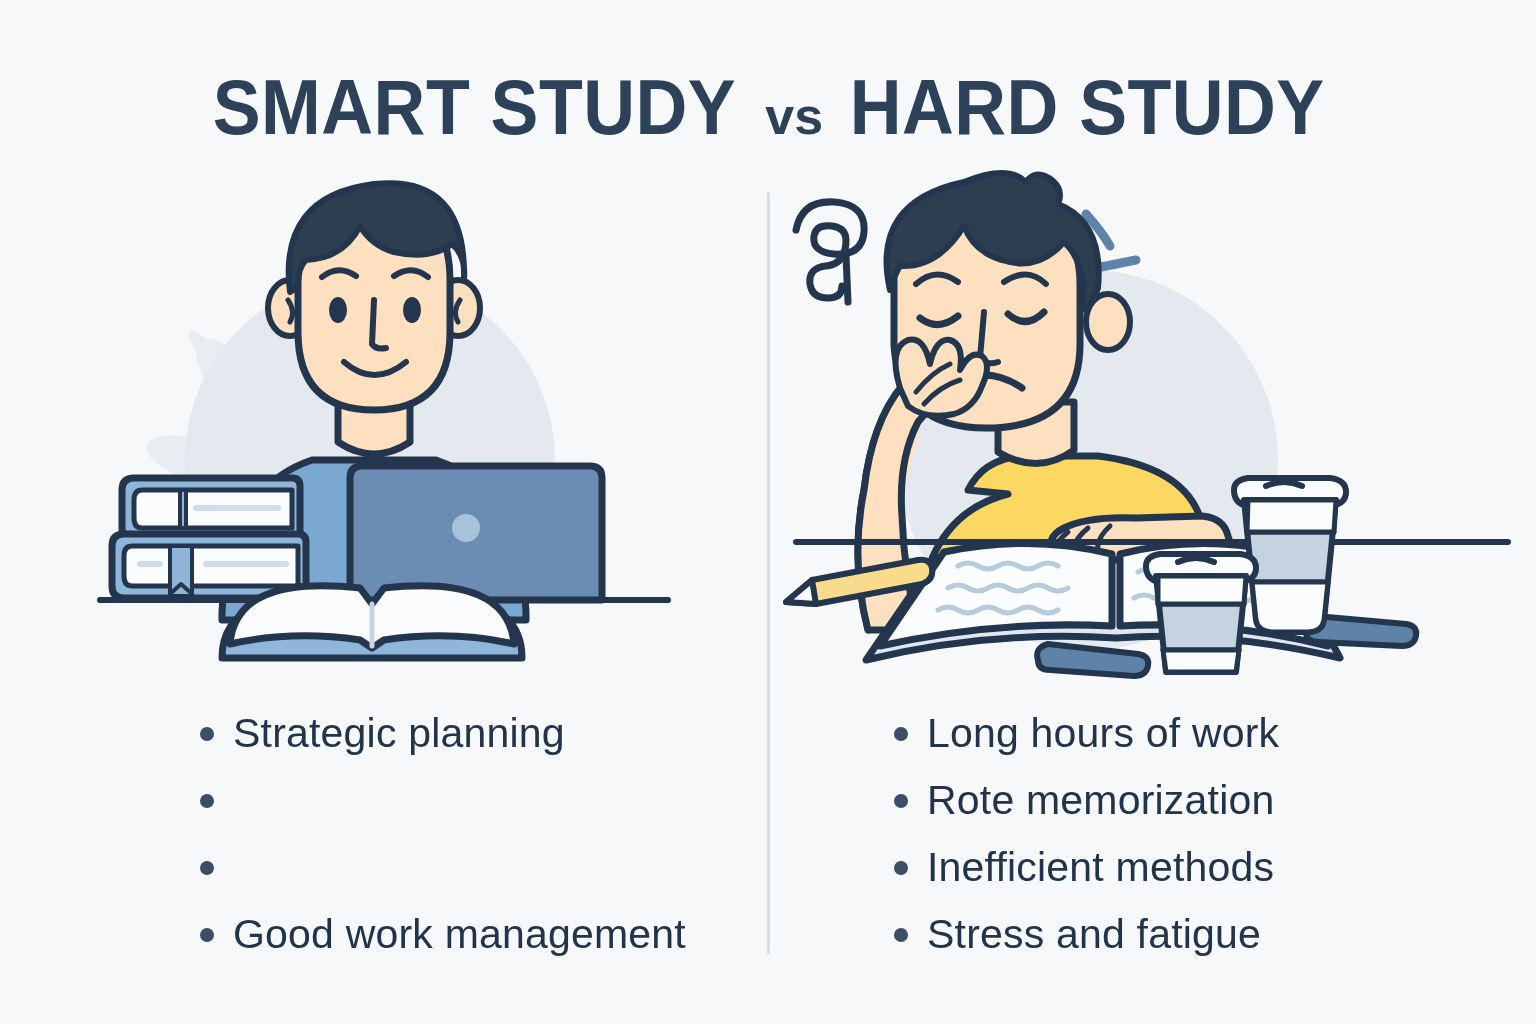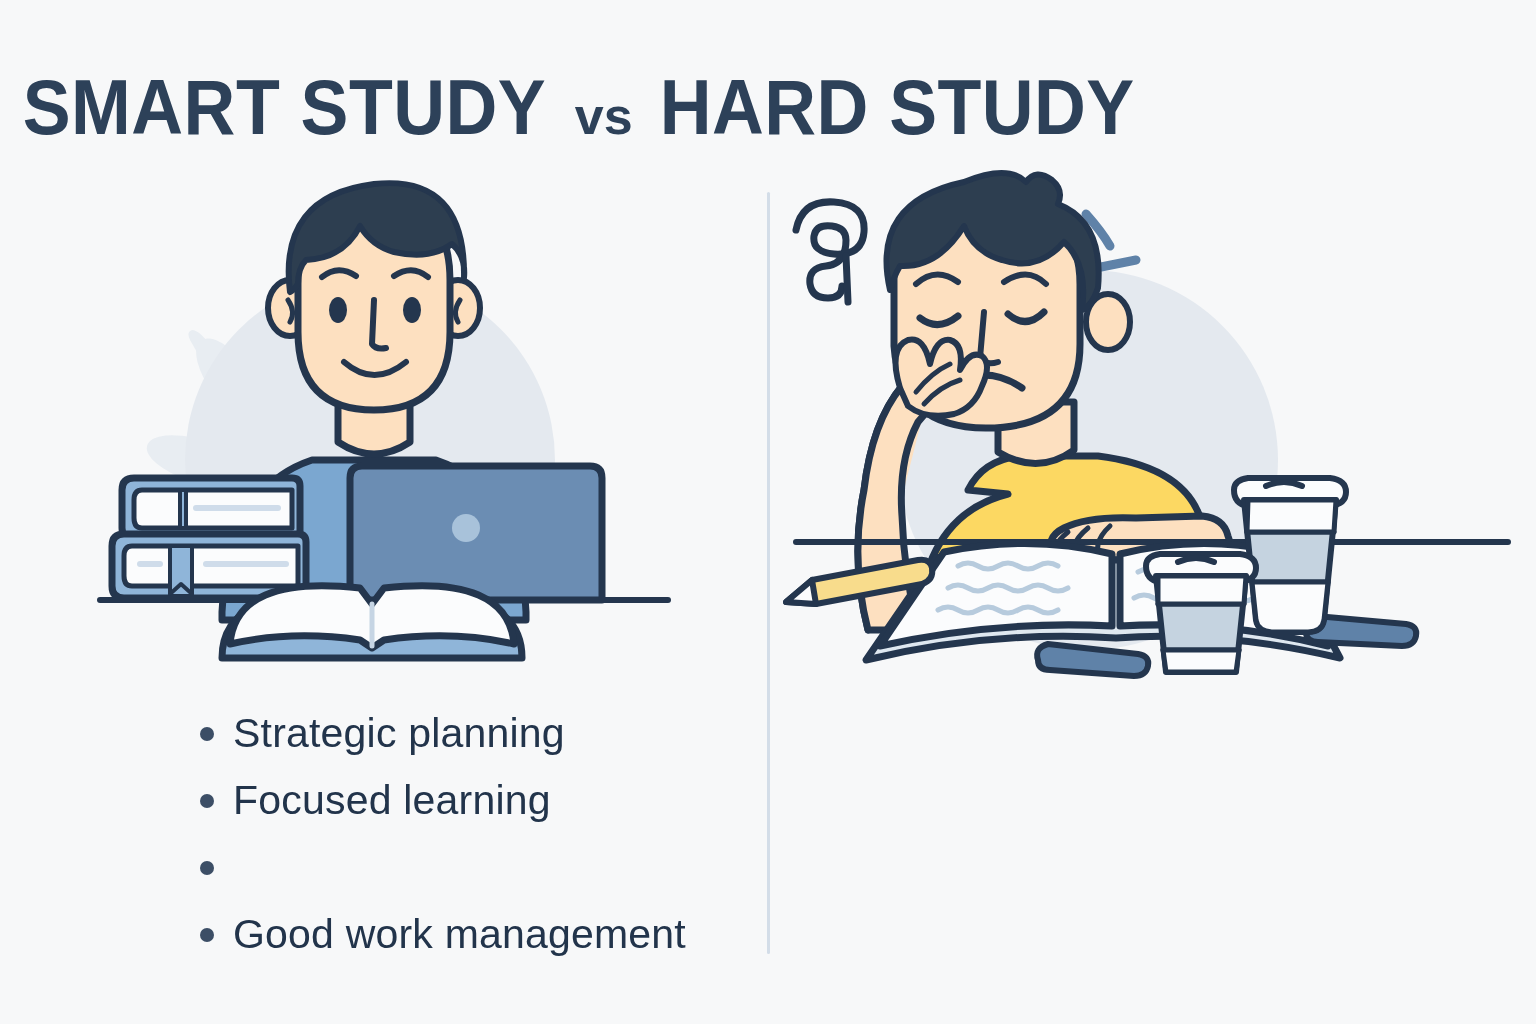--- a/index.html
+++ b/index.html
@@ -15,20 +15,21 @@
     overflow: hidden;
     font-family: "Liberation Sans", sans-serif;
   }
 
   
   .title-wrap {
     position: absolute;
     top: 62px;
     left: 0;
     width: 1536px;
+    text-align: center;
     white-space: nowrap;
   }
   .title-main {
     font-family: "Liberation Sans Narrow", "Liberation Sans", sans-serif;
     font-size: 78px;
     font-weight: bold;
     letter-spacing: 0.5px;
     color: #2d4159;
     transform: scaleX(0.92);
     transform-origin: center;
@@ -201,21 +202,20 @@
     </div>
 
     <div class="bullets left-list">
       <ul>
         <li class="bullet-item">
           <span class="bullet-dot"></span>
           <span class="bullet-text">Strategic planning</span>
         </li>
         <li class="bullet-item">
           <span class="bullet-dot"></span>
-          <span class="bullet-text">Focused learning</span>
         </li>
         <li class="bullet-item">
           <span class="bullet-dot"></span>
         </li>
         <li class="bullet-item">
           <span class="bullet-dot"></span>
           <span class="bullet-text">Good work management</span>
         </li>
       </ul>
     </div>
@@ -342,15 +342,35 @@
             <path d="M390 444 L476 444 M395 490 L471 490" stroke="#24364e" stroke-width="5" fill="none"></path>
             <path d="M390 416 L478 416 L476 444 L390 444 Z" fill="#fbfcfd" stroke="#24364e" stroke-width="5"></path>
             <path d="M395 490 L471 490 L468 512 L398 512 Z" fill="#fbfcfd" stroke="#24364e" stroke-width="5"></path>
             <path d="M410 402 Q428 394 446 402" fill="none" stroke="#24364e" stroke-width="6"></path>
           </g>
 
         </g>
       </svg>
     </div>
 
+    <div class="bullets right-list">
+      <ul>
+        <li class="bullet-item">
+          <span class="bullet-dot"></span>
+          <span class="bullet-text">Long hours of work</span>
+        </li>
+        <li class="bullet-item">
+          <span class="bullet-dot"></span>
+          <span class="bullet-text">Rote memorization</span>
+        </li>
+        <li class="bullet-item">
+          <span class="bullet-dot"></span>
+          <span class="bullet-text">Inefficient methods</span>
+        </li>
+        <li class="bullet-item">
+          <span class="bullet-dot"></span>
+          <span class="bullet-text">Stress and fatigue</span>
+        </li>
+      </ul>
+    </div>
   </div>
 
 </div>
 
 </body></html>

